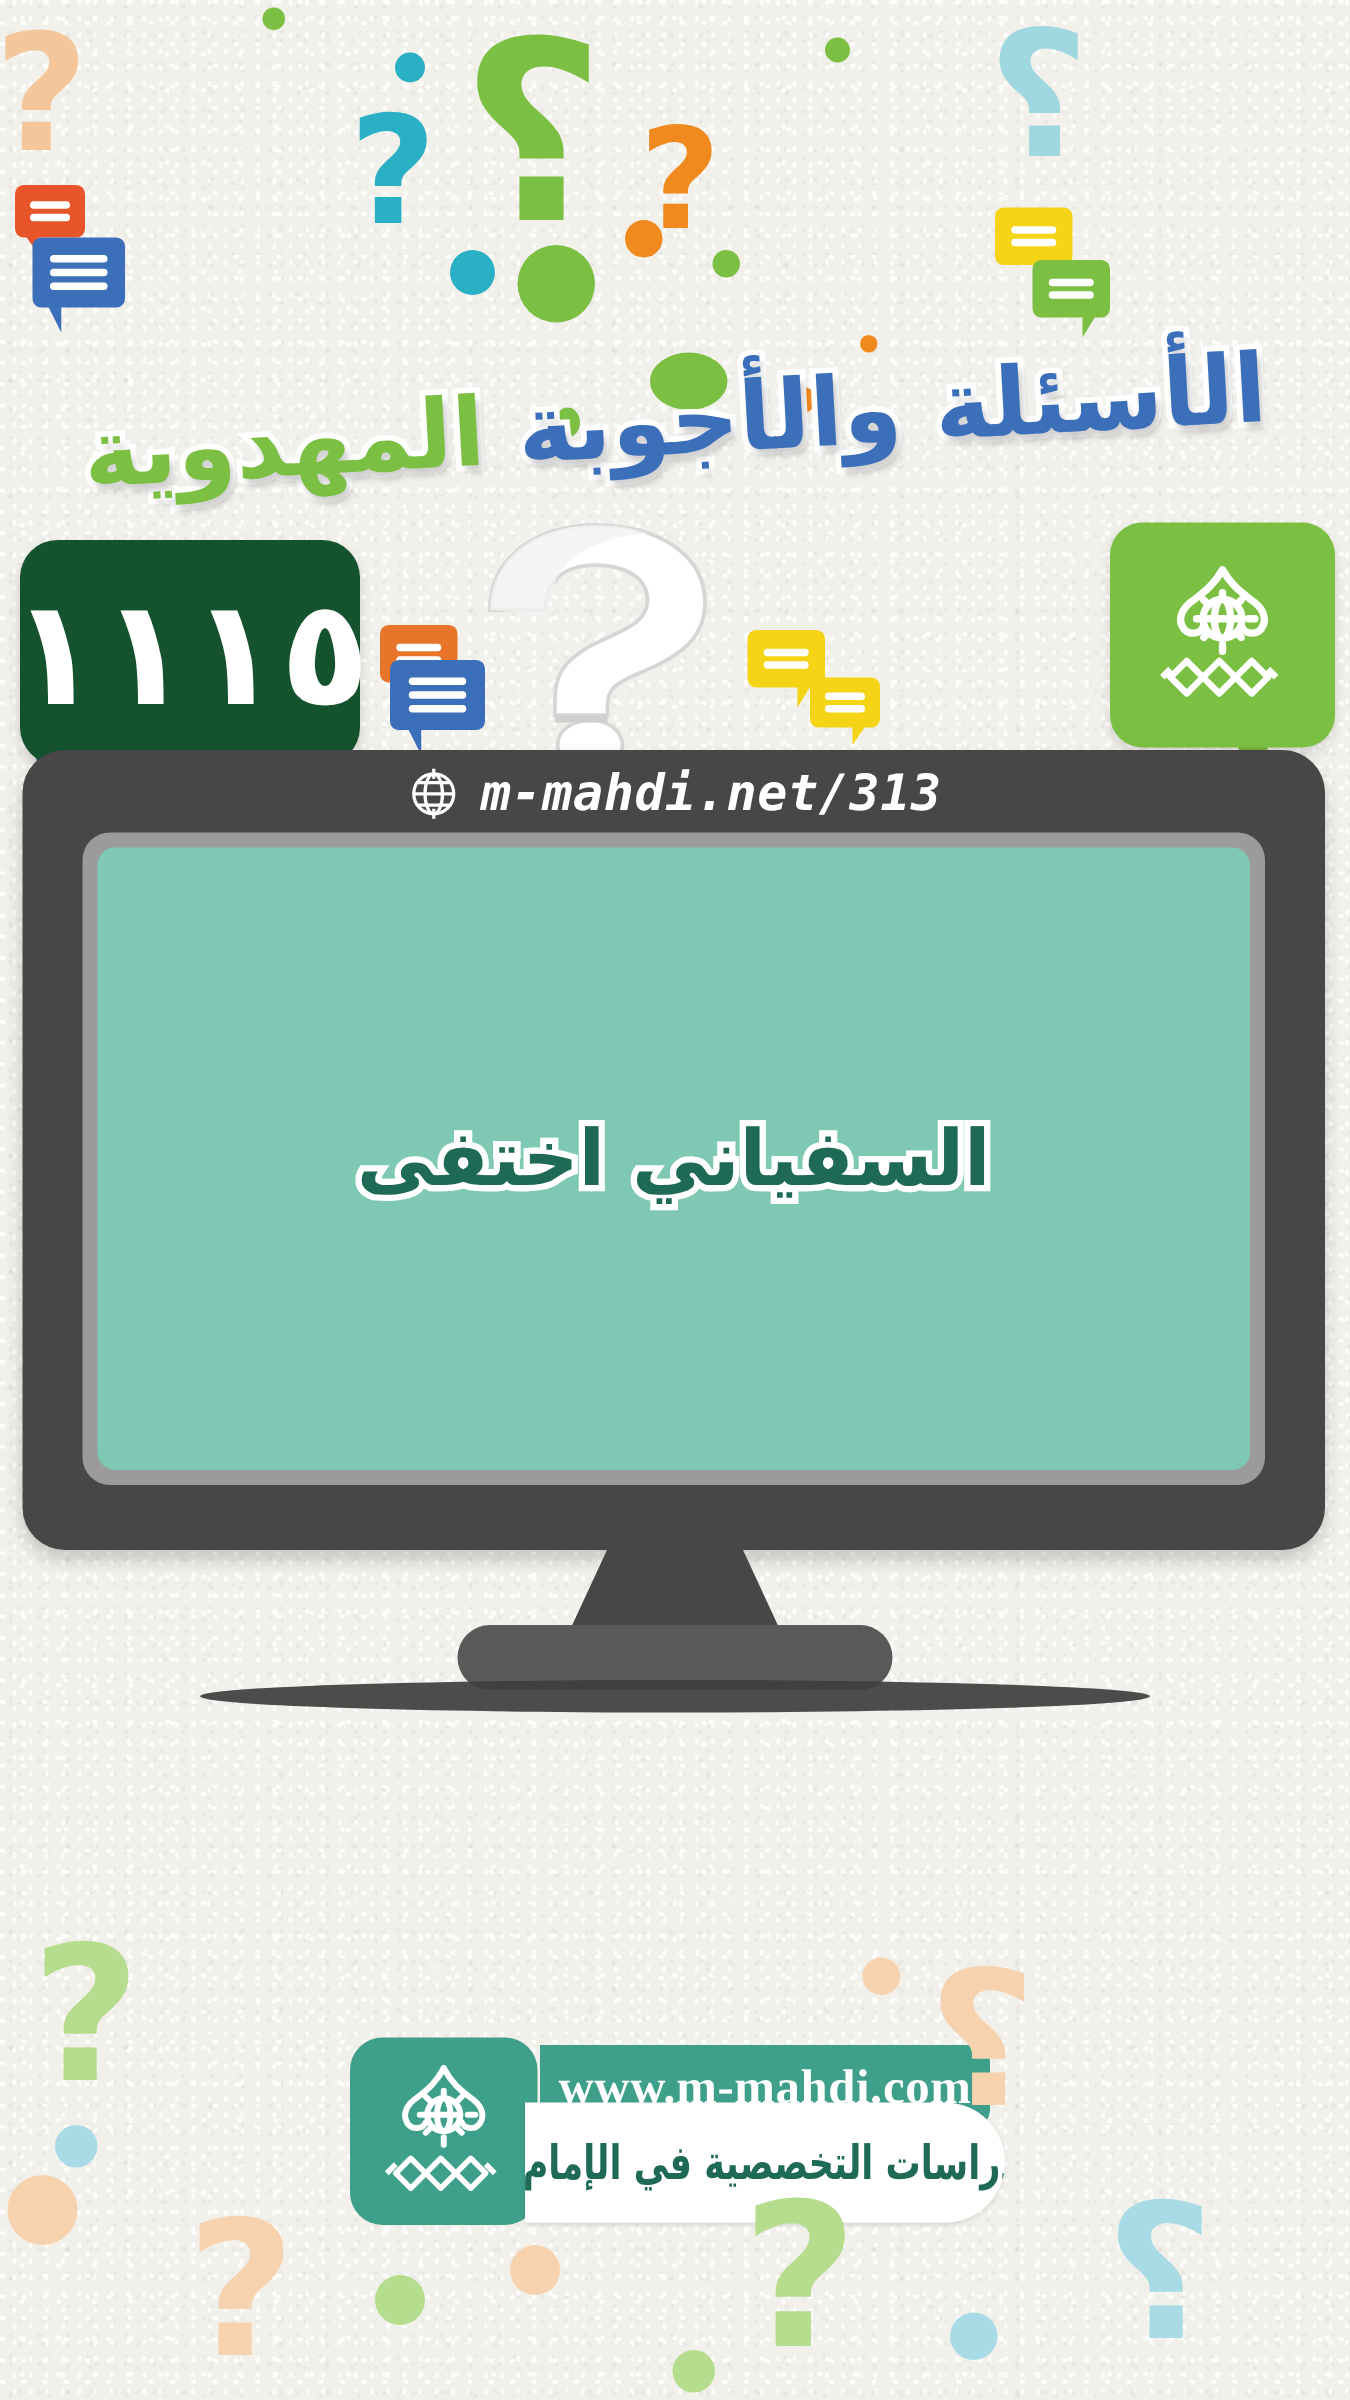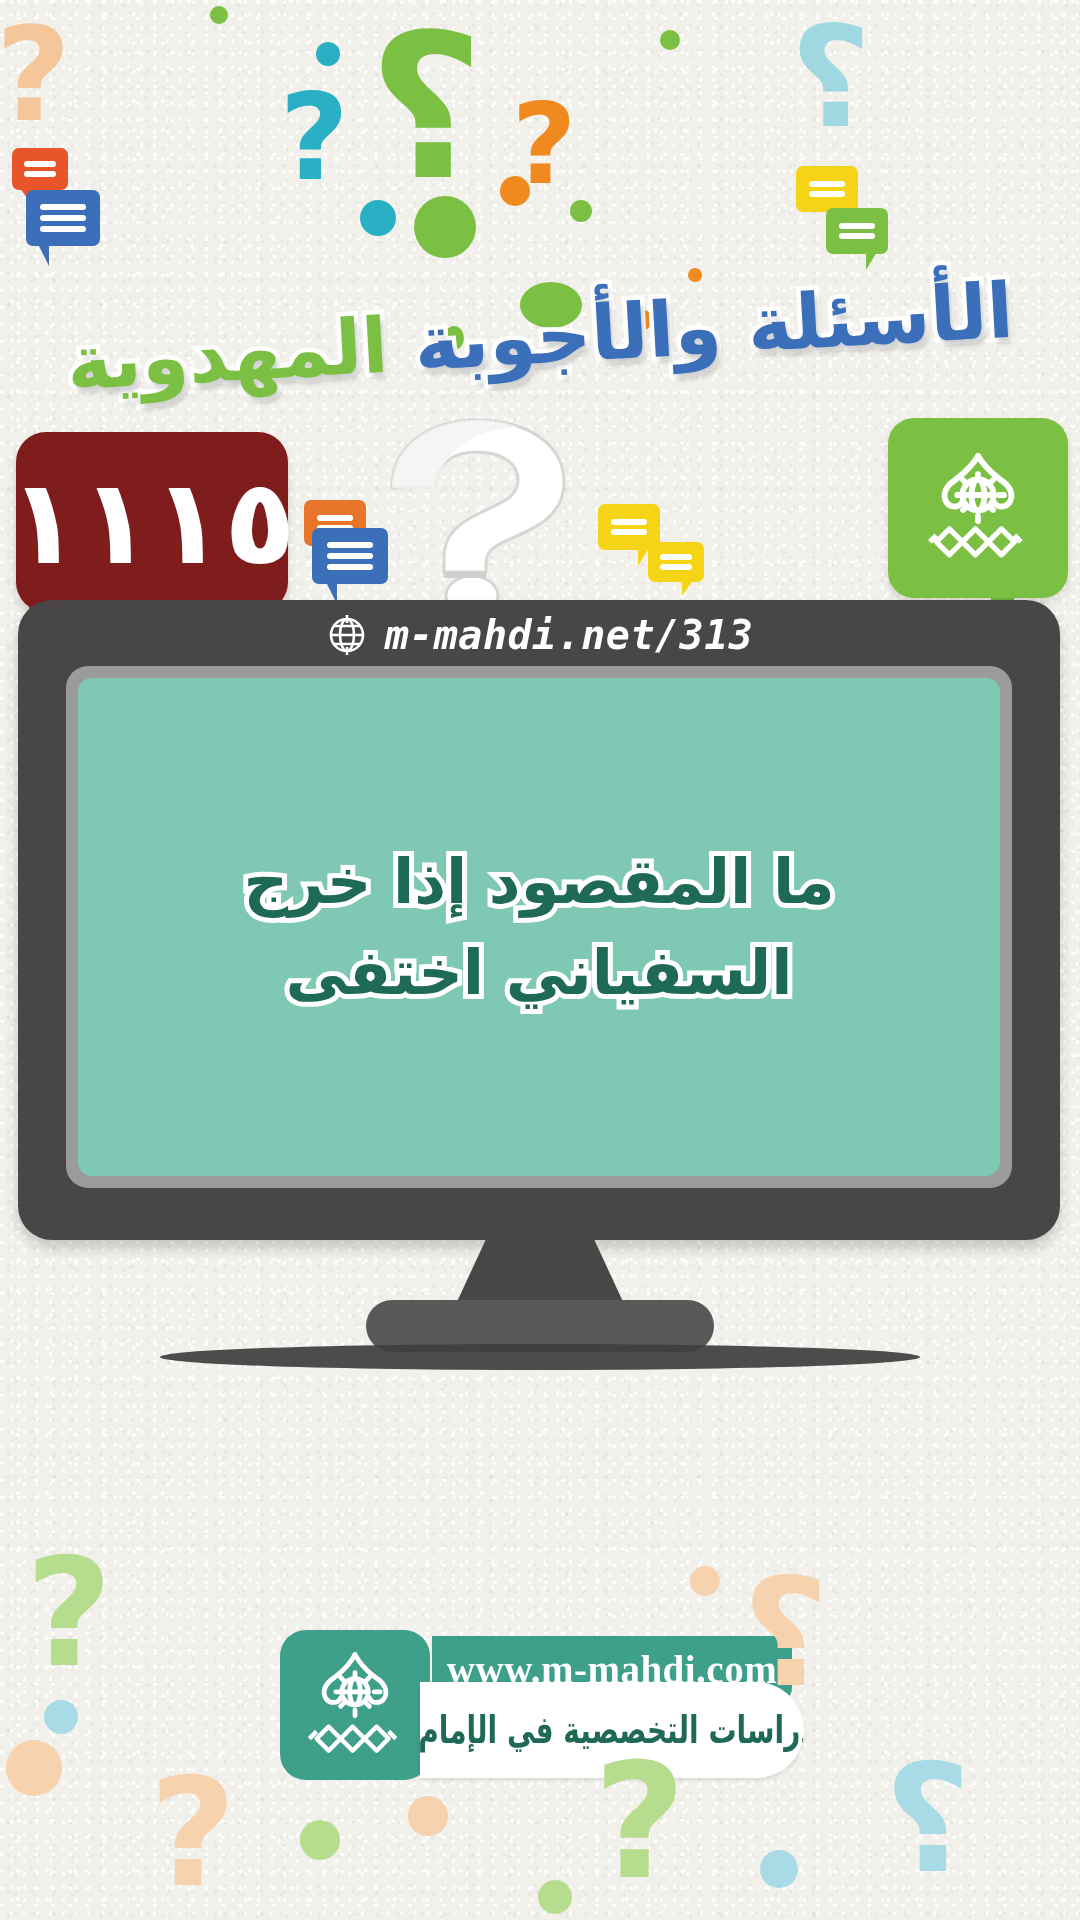--- a/index.html
+++ b/index.html
@@ -58,21 +58,21 @@
     transform:rotate(-3.2deg);
     text-shadow:3px 6px 5px rgba(0,0,0,.18);
     white-space:nowrap;
     letter-spacing:-1px;
   }
   #title .g{ color:#7cc043; }
 
   
   #num-badge{
     position:absolute; left:16px; top:432px; width:272px; height:180px;
-    background:#7f1d1d; border-radius:30px;
+    background:#14532d; border-radius:30px;
     display:flex; align-items:center; justify-content:center;
     box-shadow:0 6px 10px rgba(0,0,0,.15);
   }
   #num-badge .num{
     color:#fff; font-size:118px; font-weight:bold; direction:rtl;
     letter-spacing:4px; line-height:1;
     font-family:"DejaVu Sans", sans-serif;
   }
   #num-tail{
     position:absolute; left:34px; top:606px; width:0; height:0;
@@ -318,21 +318,20 @@
           <ellipse cx="22" cy="22" rx="7" ry="16"></ellipse>
           <path d="M6 22 h32 M9 13 h26 M9 31 h26"></path>
           <path d="M22 2 v8 M22 34 v8"></path>
         </g>
       </svg>
       <span id="url-text">m-mahdi.net/313</span>
     </div>
 
     <div id="screen-frame">
       <div id="screen">
-        <div class="qline">ما المقصود إذا خرج</div>
         <div class="qline">السفياني اختفى</div>
       </div>
     </div>
   </div>
 
   <div id="stand-neck"></div>
   <div id="stand-base"></div>
   <div id="stand-shadow"></div>
 
   <div id="footer">

